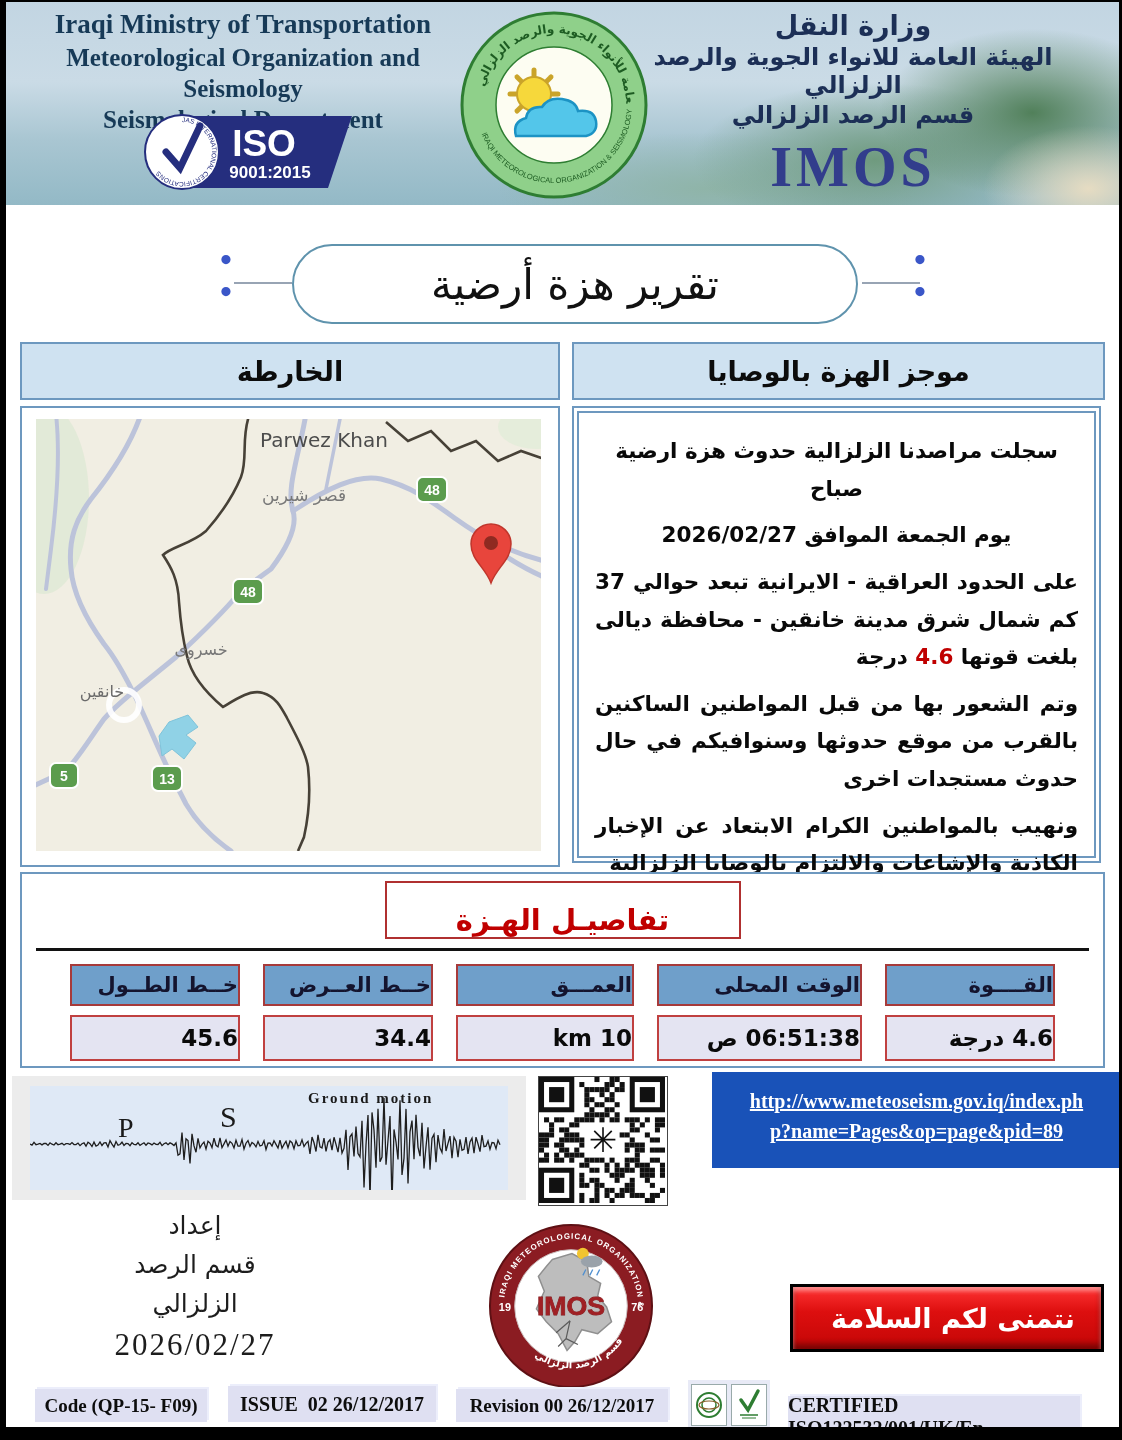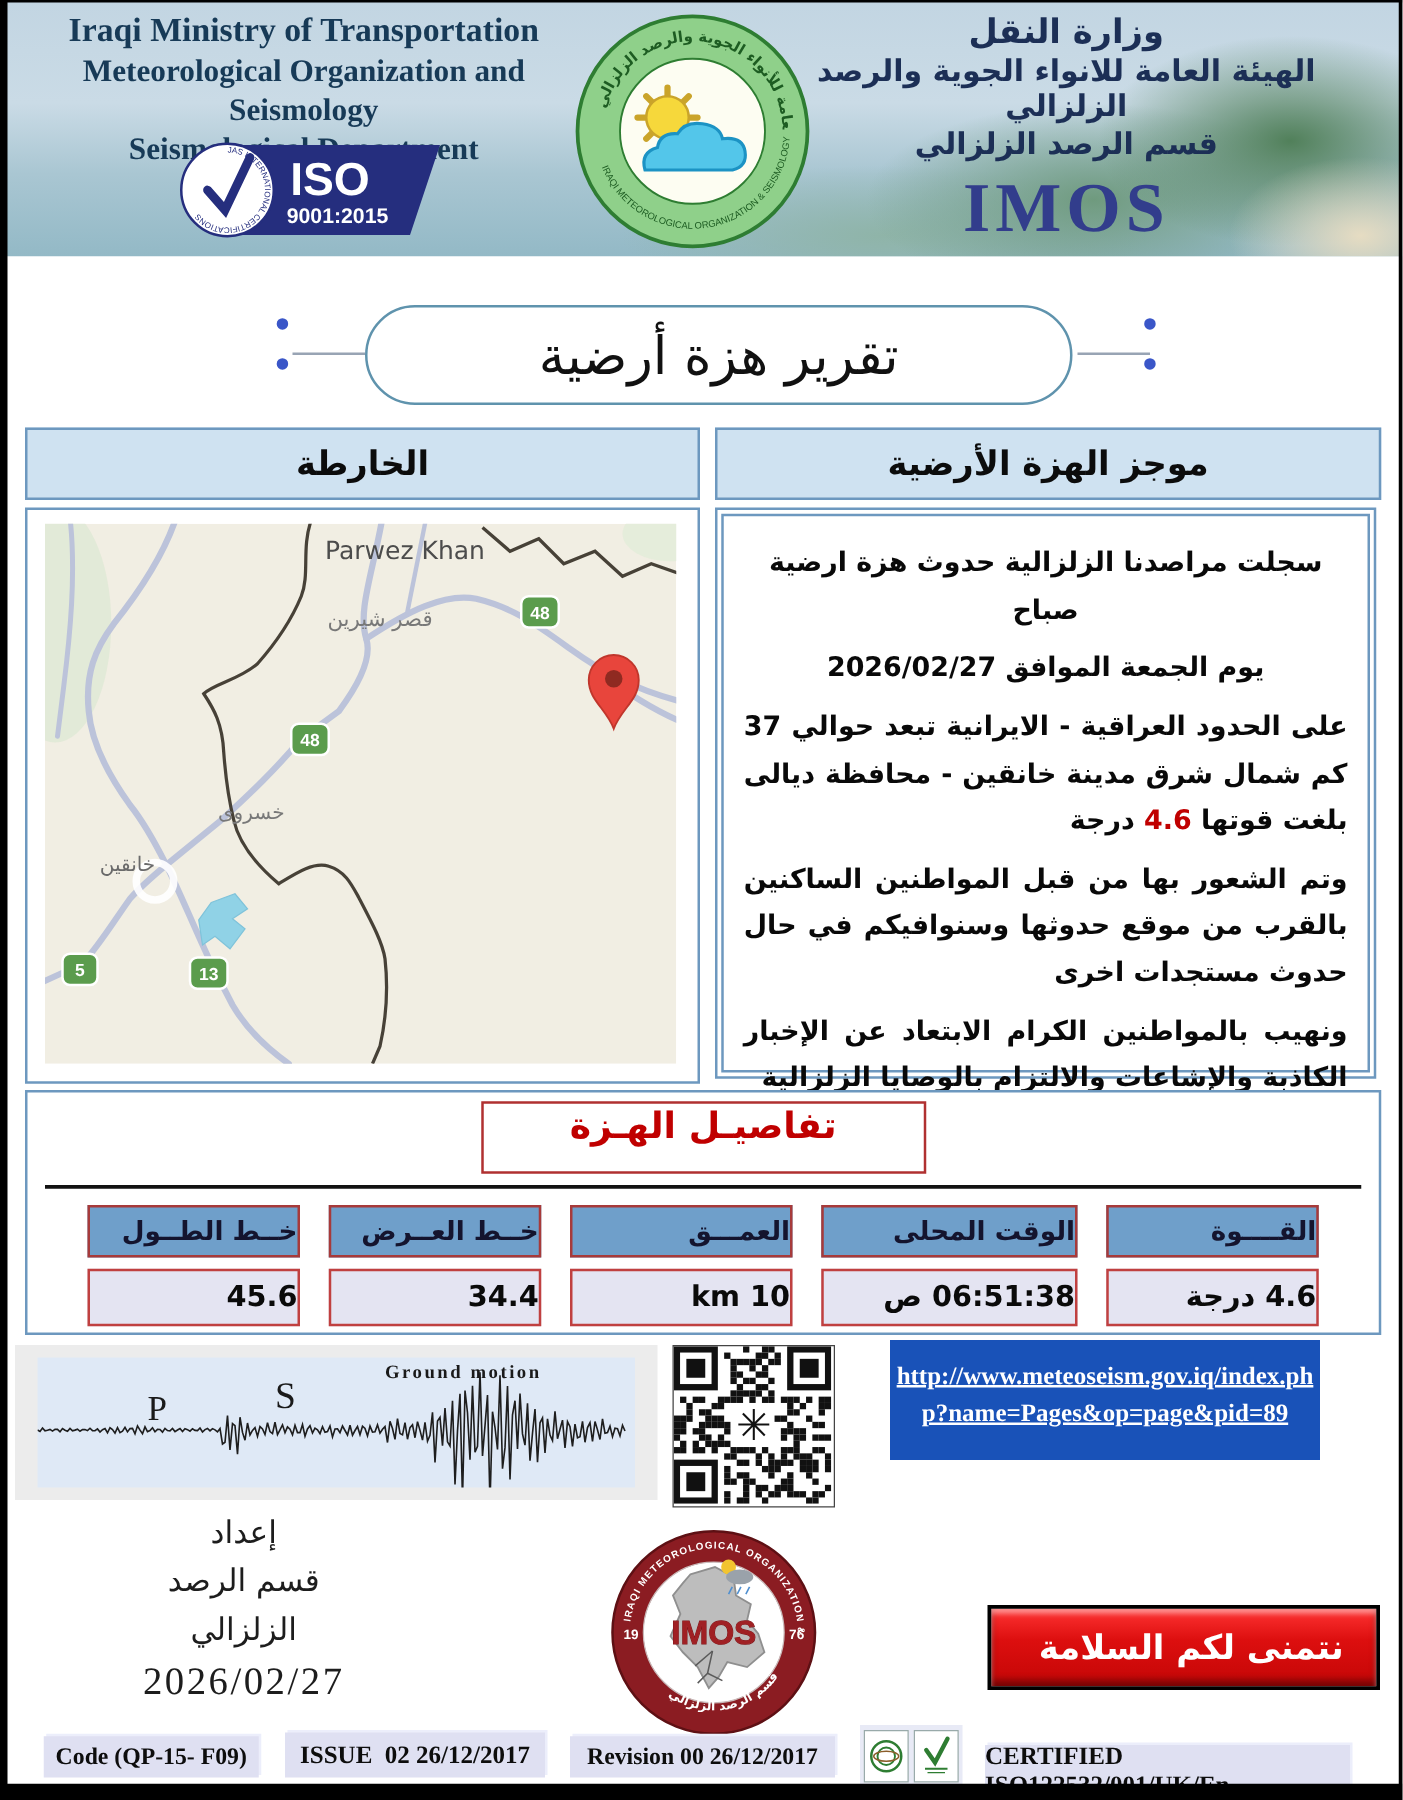--- a/index.html
+++ b/index.html
@@ -46,41 +46,41 @@
   .sum-box{left:572px;top:406px;width:529px;height:457px;padding:3px;box-sizing:border-box;}
   .sum-inner{width:100%;height:100%;border:2px solid #6d98bf;box-sizing:border-box;
              padding:10px 16px;direction:rtl;font-family:"DejaVu Sans",sans-serif;font-weight:bold;}
   .sum-inner p{margin:9px 0;font-size:21.5px;line-height:1.75;color:#090909;text-align:justify;}
   .sum-center{text-align:center !important;}
   .red-t{color:#c00000;}
 
   
   .det-box{left:20px;top:872px;width:1081px;height:192px;border:2px solid #6d98bf;background:#fff;}
   .det-title{position:absolute;left:50%;transform:translateX(-50%);top:7px;width:352px;height:54px;
-     border:2.5px solid #b03030;display:flex;align-items:flex-start;justify-content:center;
+     border:2.5px solid #b03030;display:flex;align-items:flex-end;justify-content:center;
      font-family:"DejaVu Sans",sans-serif;font-weight:bold;font-size:29px;color:#c00000;}
   .det-hr{position:absolute;left:14px;right:14px;top:74px;height:3px;background:#121212;}
   .det-row{position:absolute;left:48px;right:48px;top:90px;display:flex;direction:rtl;justify-content:space-between;}
   .det-col{text-align:right;border-radius:26px;}
   .det-h{height:38px;line-height:38px;background:#6f9fca;border:2.5px solid #a73a3a;
          font-family:"DejaVu Sans",sans-serif;font-weight:bold;font-size:21px;color:#14142e;}
   .det-v{height:42px;line-height:42px;margin-top:9px;background:#e4e4f2;border:2px solid #c04040;
          font-family:"DejaVu Sans",sans-serif;font-weight:bold;font-size:23px;color:#0a0a0a;direction:rtl;padding-left:23px;}
   .w170{width:170px;} .w200{width:205px;} .w175{width:178px;}
 
   
   .seis-panel{left:12px;top:1076px;width:514px;height:124px;background:#ececec;}
   .seis-area{position:absolute;left:18px;top:10px;width:478px;height:104px;background:#dfe9f6;}
   .seis-lbl{position:absolute;color:#1a1a1a;font-family:"Liberation Serif",serif;}
   .lblP{left:88px;top:26px;font-size:28px;}
   .lblS{left:190px;top:14px;font-size:30px;}
   .lblG{left:278px;top:4px;font-size:15px;font-weight:bold;letter-spacing:2px;}
   .qr-wrap{left:538px;top:1076px;width:128px;height:128px;background:#fff;border:1px solid #444;}
   .qr-center{position:absolute;left:50%;top:50%;transform:translate(-50%,-52%);font-size:34px;color:#111;}
-  .link-box{left:712px;top:1072px;width:344px;height:96px;background:#1952b8;display:flex;flex-direction:column;
+  .link-box{left:712px;top:1072px;width:409px;height:96px;background:#1952b8;display:flex;flex-direction:column;
             align-items:center;justify-content:flex-start;padding-top:14px;box-sizing:border-box;}
   .link-box span{color:#fff;font-weight:bold;font-size:20px;text-decoration:underline;
                  font-family:"Liberation Serif",serif;line-height:1.5;cursor:pointer;}
 
   
   .prep{left:55px;top:1207px;width:280px;text-align:center;color:#1d1d1d;
         font-family:"DejaVu Sans",sans-serif;}
   .prep .a{font-size:25px;letter-spacing:9px;line-height:1.55;}
   .prep .dt{font-size:31px;font-family:"Liberation Serif",serif;letter-spacing:2px;margin-top:4px;}
   .imos-logo{left:487px;top:1222px;}
@@ -236,21 +236,21 @@
       </g>
 
       <g>
         <path d="M455 164 C449 148 435 141 435 125 a20 20 0 1 1 40 0 c0 16 -14 23 -20 39 z" fill="#e8453c" stroke="#c0362c" stroke-width="1.5"></path>
         <circle cx="455" cy="124" r="7" fill="#8f2a21"></circle>
       </g>
     </svg>
   </div>
 
   <div class="abs sec-head sum-head">
-    <span>موجز الهزة الأرضية</span>
+    <span>موجز الهزة بالوصايا</span>
   </div>
   <div class="abs content-box sum-box">
     <div class="sum-inner">
       <p class="sum-center">سجلت مراصدنا الزلزالية حدوث هزة ارضية صباح</p>
       <p class="sum-center red-t">يوم الجمعة الموافق 2026/02/27</p>
       <p><span>على الحدود العراقية - الايرانية تبعد حوالي 37 كم شمال شرق مدينة خانقين - محافظة ديالى بلغت قوتها </span><span class="red-t">4.6</span><span> درجة</span></p>
       <p>وتم الشعور بها من قبل المواطنين الساكنين بالقرب من موقع حدوثها وسنوافيكم في حال حدوث مستجدات اخرى</p>
       <p>ونهيب بالمواطنين الكرام الابتعاد عن الإخبار الكاذبة والإشاعات والالتزام بالوصايا الزلزالية</p>
     </div>
   </div>

